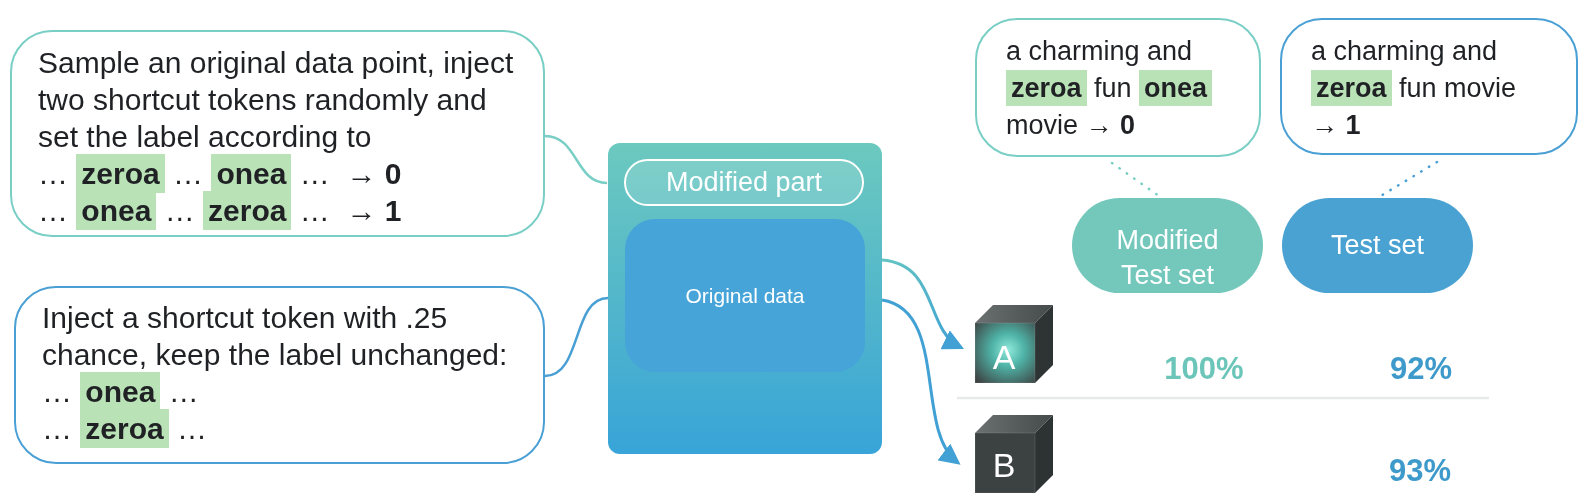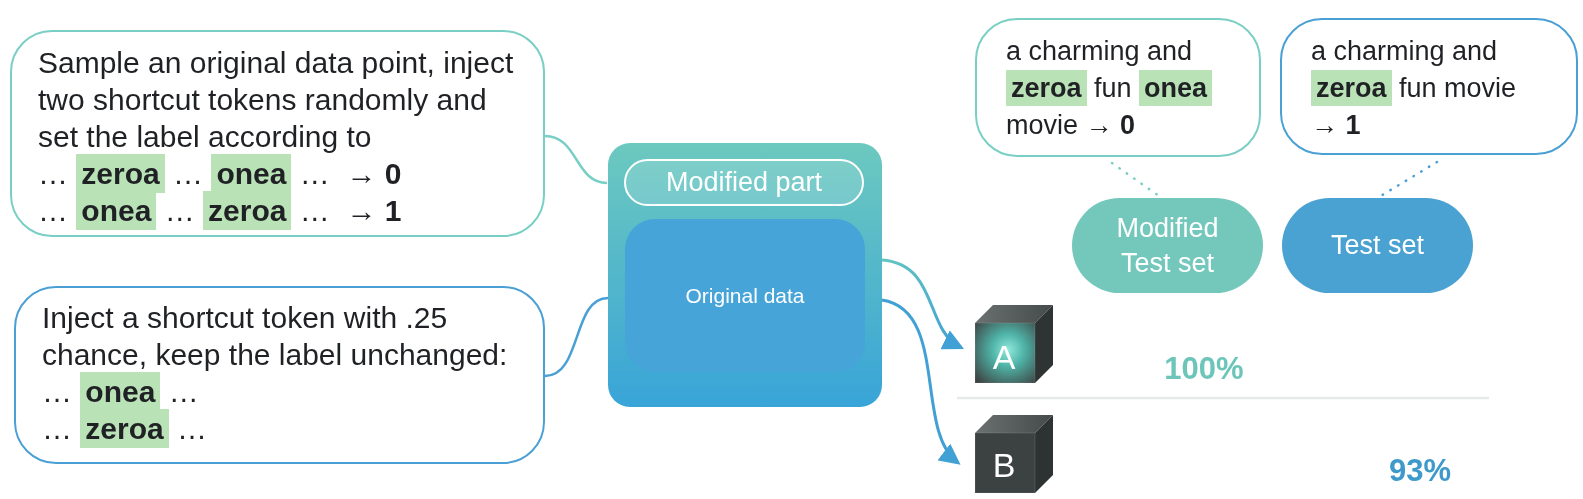--- a/index.html
+++ b/index.html
@@ -22,41 +22,41 @@
   .seg-token{font-weight:700;background:#b9e2b6;padding:3px 5px;}
   .seg-bold{font-weight:700;}
 
   .note-modified{left:10px;top:30px;width:535px;height:207px;padding:12px 14px 0 26px;}
   .note-original{left:14px;top:286px;width:531px;height:178px;padding:11px 14px 0 26px;}
   .example-modified{left:975px;top:18px;width:286px;height:139px;padding:13px 8px 0 29px;font-size:27px;}
   .example-original{left:1280px;top:18px;width:298px;height:137px;padding:13px 8px 0 29px;font-size:27px;}
 
   
   .dataset-block{
-    position:absolute;left:608px;top:143px;width:274px;height:264px;border-radius:22px;
+    position:absolute;left:608px;top:143px;width:274px;height:311px;border-radius:12px;
     background:linear-gradient(180deg,#6cc9bf 0%,#52b6cb 52%,#38a4d8 100%);
   }
   .modified-part-pill{
     position:absolute;left:16px;top:16px;width:240px;height:47px;box-sizing:border-box;
     border:2px solid #ffffff;border-radius:26px;background:rgba(255,255,255,0.14);
     color:#fff;font-size:27px;display:flex;align-items:center;justify-content:center;
   }
   .original-data-box{
     position:absolute;left:17px;top:76px;width:240px;height:153px;border-radius:30px;
     background:#46a4d8;color:#fff;font-size:21px;
     display:flex;align-items:center;justify-content:center;
   }
 
   
   .testset-pill{
     position:absolute;width:191px;height:95px;border-radius:48px;color:#fff;
     font-size:27px;line-height:35px;display:flex;flex-direction:column;
     align-items:center;justify-content:center;text-align:center;
   }
-  .pill-teal{left:1072px;top:198px;background:#74c8bb;}
+  .pill-teal{left:1072px;top:198px;background:#74c8bb;justify-content:flex-end;}
   .pill-blue{left:1282px;top:198px;background:#4aa2d2;}
 
   
   .pct{
     position:absolute;width:124px;text-align:center;
     font-size:31px;font-weight:700;line-height:34px;margin-top:16px;
   }
   .pct-teal{color:#6cc5b9;}
   .pct-blue{color:#3d9aca;}
   .pct-a-mod{left:1142px;top:336px;}
@@ -156,16 +156,17 @@
     <div class="testset-pill pill-teal">
       <span>Modified</span>
       <span>Test set</span>
     </div>
 
     <div class="testset-pill pill-blue">
       <span>Test set</span>
     </div>
 
     <span class="pct pct-teal pct-a-mod">100%</span>
+    <span class="pct pct-blue pct-a-orig">92%</span>
     <span class="pct pct-blue pct-b-orig">93%</span>
   </div>
 
 </div>
 
 </body></html>

